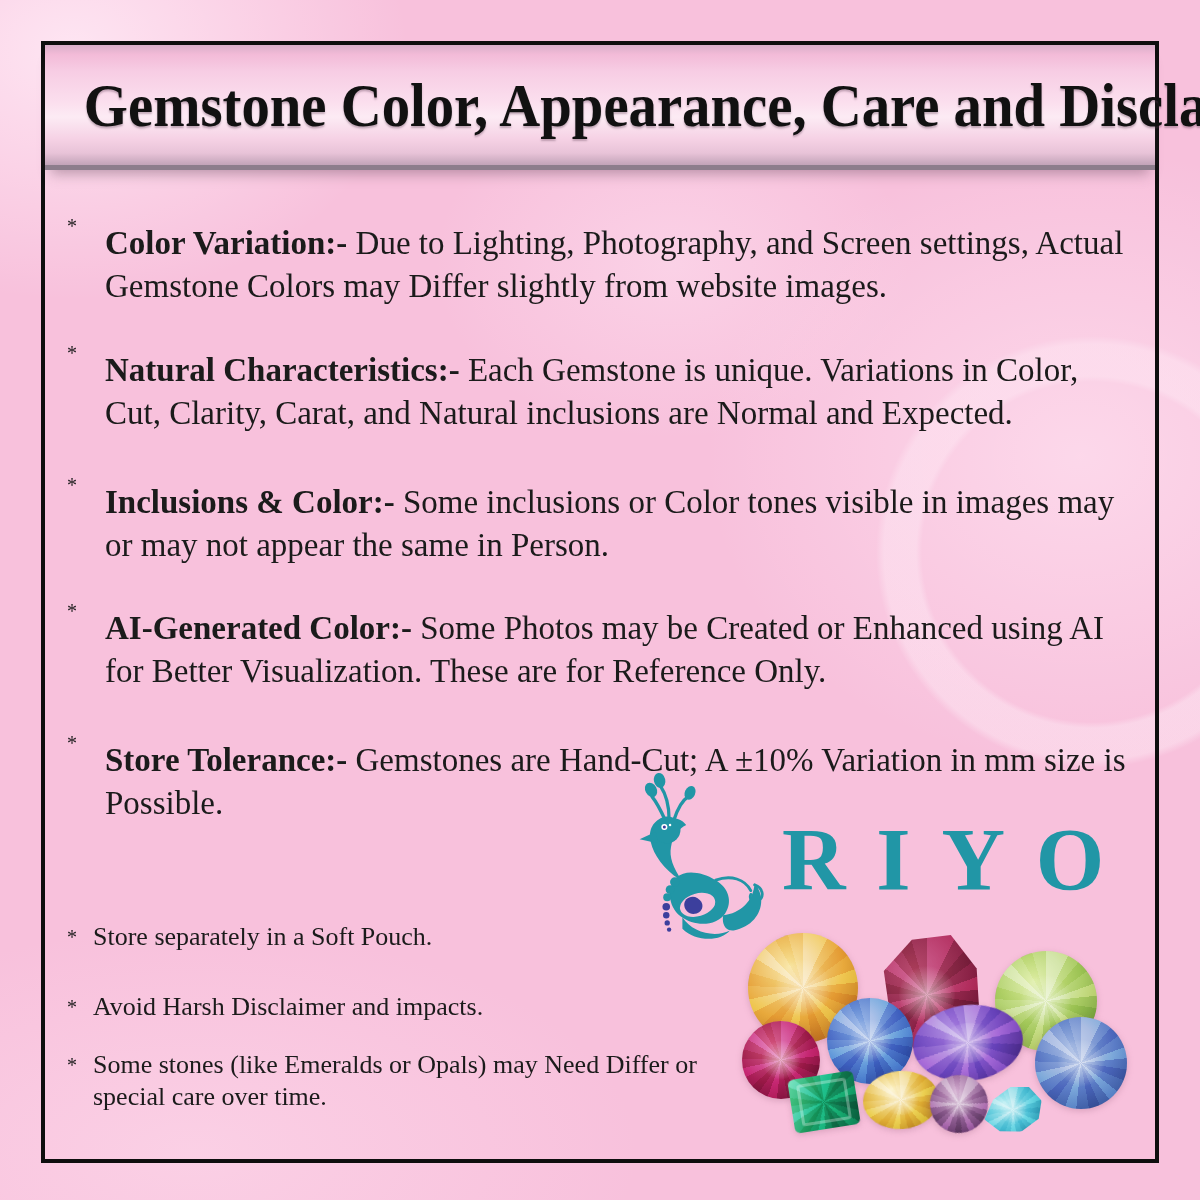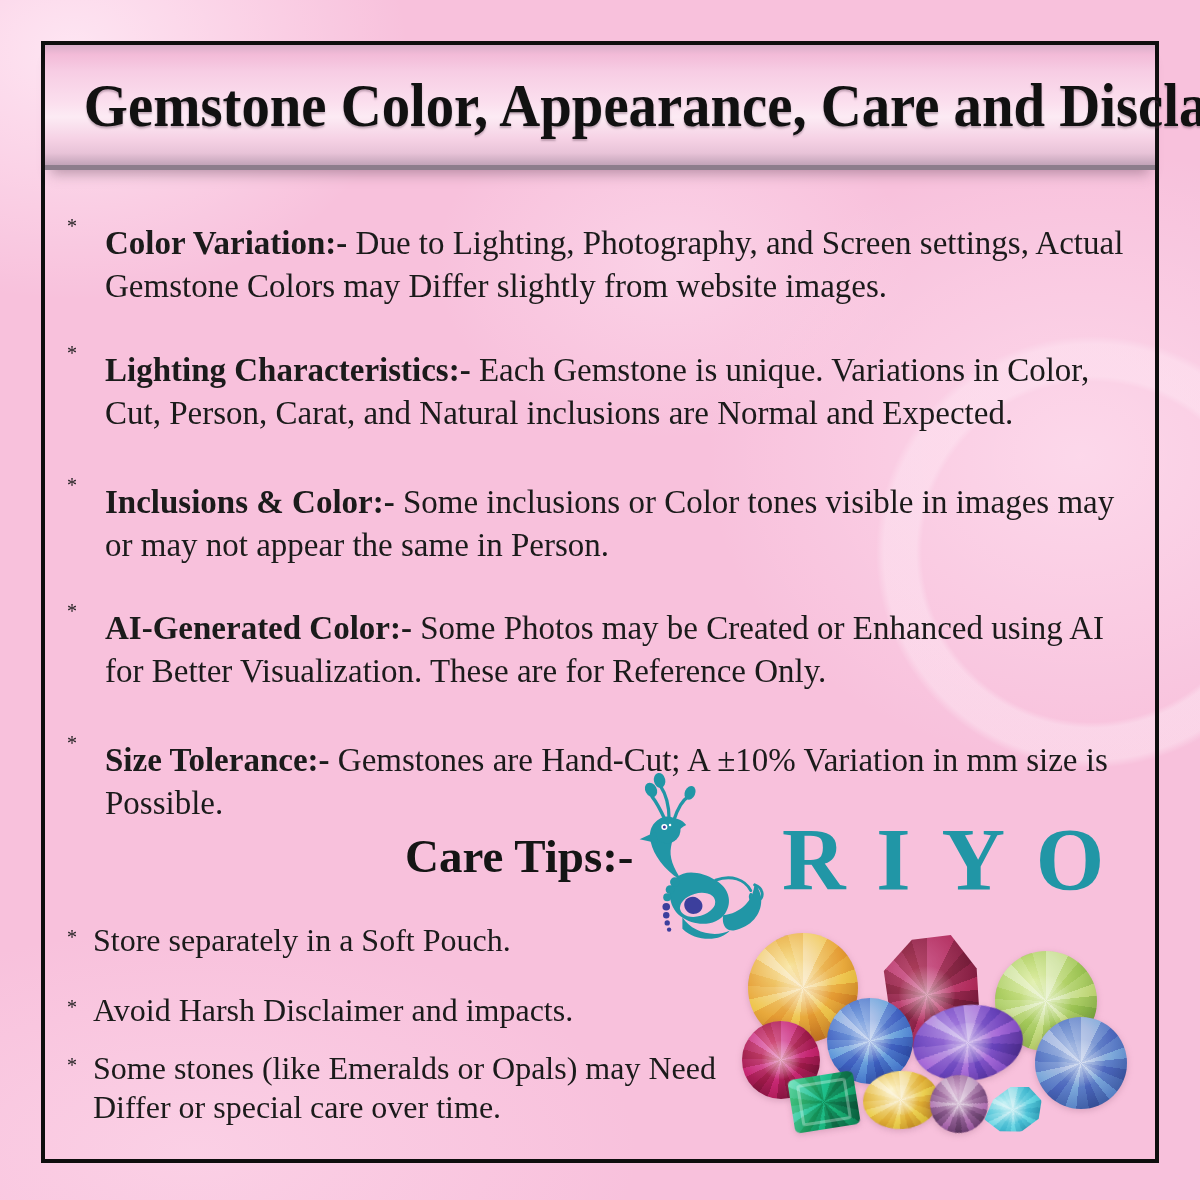--- a/index.html
+++ b/index.html
@@ -41,21 +41,21 @@
     position:relative;top:.28em;font-weight:400;
   }
   .d-item p{margin:12px;font-size:33px;line-height:1.30;}
   .d-item .lbl{font-weight:700;}
   
   .care-heading{
     position:absolute;left:360px;top:784px;margin:0;
     font-size:47px;font-weight:700;color:#151515;
   }
   .c-item{position:absolute;left:12px;display:flex;gap:6px;}
-  .c-item p{margin:0;font-size:32px;line-height:1.22;}
+  .c-item p{margin:0;font-size:26px;line-height:1.22;}
   .c1{top:876px;width:760px;}
   .c2{top:946px;width:760px;}
   .c3{top:1004px;width:690px;}
   
   .peacock{position:absolute;left:588px;top:718px;width:152px;height:184px;}
   .brand-name{
     position:absolute;left:737px;top:764px;
     font-size:88px;font-weight:700;letter-spacing:.35em;
     color:var(--teal,#2196a6);white-space:nowrap;
   }
@@ -103,37 +103,36 @@
     <h1>Gemstone Color, Appearance, Care and Disclaimer</h1>
   </header>
 
   <section>
     <div class="d-item" style="top:165px">
       <span class="star">*</span>
       <p><b class="lbl">Color Variation:-</b> <span>Due to Lighting, Photography, and Screen settings, Actual Gemstone Colors may Differ slightly from website images.</span></p>
     </div>
     <div class="d-item" style="top:292px">
       <span class="star">*</span>
-      <p><b class="lbl">Lighting Characteristics:-</b> <span>Each Gemstone is unique. Variations in Color, Cut, Person, Carat, and Natural inclusions are Normal and Expected.</span></p>
+      <p><b class="lbl">Natural Characteristics:-</b> <span>Each Gemstone is unique. Variations in Color, Cut, Clarity, Carat, and Natural inclusions are Normal and Expected.</span></p>
     </div>
     <div class="d-item" style="top:424px">
       <span class="star">*</span>
       <p><b class="lbl">Inclusions &amp; Color:-</b> <span>Some inclusions or Color tones visible in images may or may not appear the same in Person.</span></p>
     </div>
     <div class="d-item" style="top:550px">
       <span class="star">*</span>
       <p><b class="lbl">AI-Generated Color:-</b> <span>Some Photos may be Created or Enhanced using AI for Better Visualization. These are for Reference Only.</span></p>
     </div>
     <div class="d-item" style="top:682px">
       <span class="star">*</span>
-      <p><b class="lbl">Size Tolerance:-</b> <span>Gemstones are Hand-Cut; A ±10% Variation in mm size is Possible.</span></p>
+      <p><b class="lbl">Store Tolerance:-</b> <span>Gemstones are Hand-Cut; A ±10% Variation in mm size is Possible.</span></p>
     </div>
   </section>
 
-  <h2 class="care-heading">Care Tips:-</h2>
 
   <svg class="peacock" viewBox="0 0 160 185" aria-hidden="true">
     <g style="stroke:var(--teal,#2196a6);fill:none" stroke-width="3.5" stroke-linecap="round">
       <path d="M34,56 C29,45 25,37 20,31"></path>
       <path d="M38,55 C38,41 35,29 29,20"></path>
       <path d="M43,56 C47,43 52,35 58,31"></path>
       <path d="M87,119 C103,113 118,118 124,130" stroke-width="3"></path>
       <path d="M128,124 C137,127 139,137 131,141 C126,143 122,139 124,134" stroke-width="3"></path>
     </g>
     <g style="fill:var(--teal,#2196a6)">

